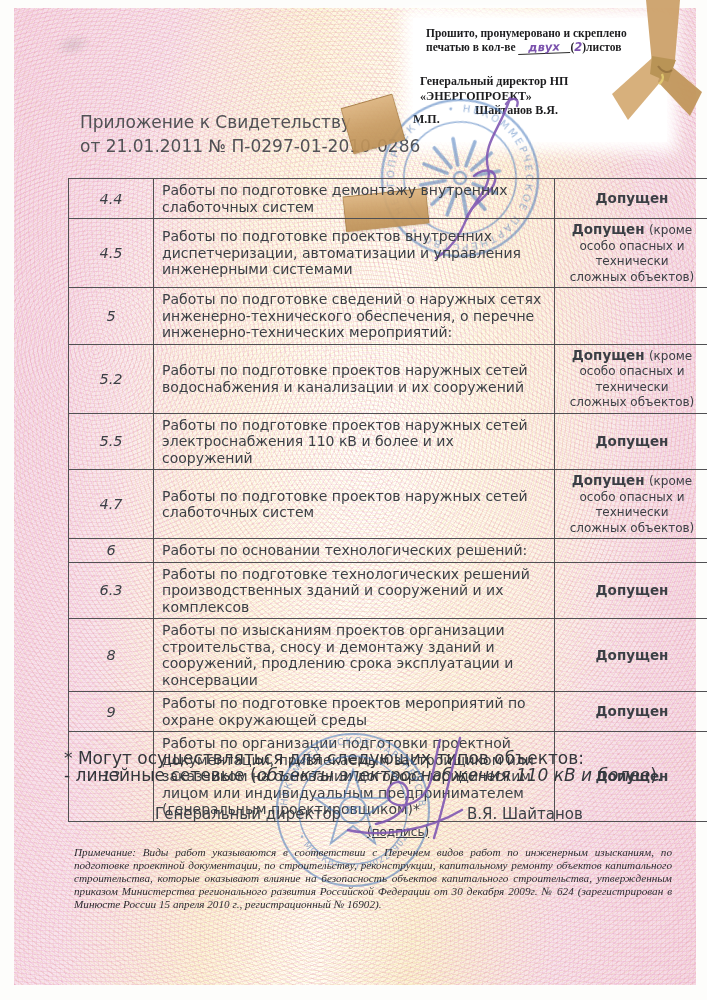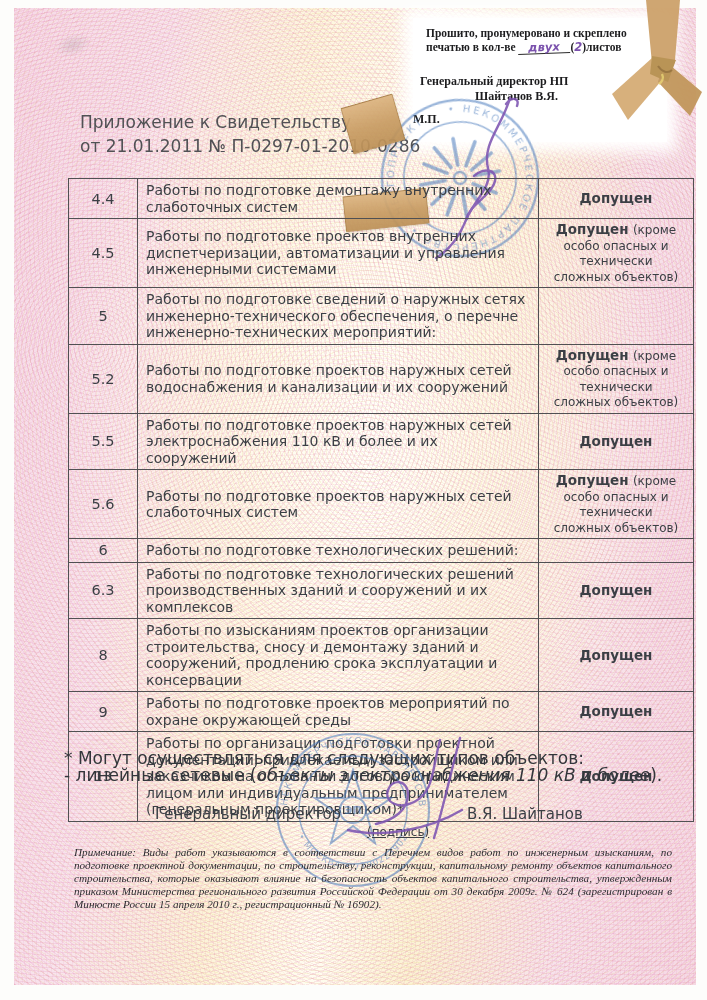--- a/index.html
+++ b/index.html
@@ -28,21 +28,21 @@
              line-height:14.5px;color:#1d1d1f;}
   .dir-name{margin-left:55px;}
   .mp{position:absolute;left:399px;top:104px;font-family:"Liberation Serif",serif;
       font-weight:bold;font-size:12px;color:#1d1d1f;}
   
   .title{position:absolute;left:66px;top:102px;font-size:17px;line-height:24px;color:#515155;}
   
   table.works{position:absolute;left:54px;top:170px;width:576px;border-collapse:collapse;
               table-layout:fixed;}
   table.works td{border:1.6px solid #505053;color:#3b3f45;vertical-align:middle;}
-  td.cell-num{width:60px;text-align:center;font-size:14.5px;padding:2px 4px;}
+  td.cell-num{width:60px;text-align:center;font-size:14.5px;padding:2px 12px;font-style:italic;}
   td.cell-desc{width:384px;font-size:14px;line-height:16.5px;padding:3px 8px;}
   td.cell-status{width:126px;text-align:center;font-size:13.5px;line-height:14.5px;padding:3px 14px;}
   td.cell-status b{font-weight:bold;}
   .status-note{font-size:12px;font-weight:normal;}
   
   .footnote{position:absolute;left:50px;top:742px;font-size:17px;line-height:16.5px;color:#33363b;}
   .sig-row{position:absolute;left:141px;top:797px;width:500px;font-size:15px;color:#3b3f45;}
   .sig-role{position:absolute;left:0;top:0;}
   .sig-line{position:absolute;left:187px;top:16px;width:128px;border-bottom:1.2px solid #555;}
   .sig-caption{position:absolute;left:212px;top:20px;font-size:12px;color:#3b3f45;text-decoration:underline;}
@@ -75,20 +75,21 @@
     <div class="bind-note">
       <div>Прошито, пронумеровано и скреплено</div>
       <div>
         <span>печатью в кол-ве</span>
         <span class="blank-line"><span class="hand">двух</span></span><span>(</span><span class="hand">2</span><span>)</span><span>листов</span>
       </div>
     </div>
 
     <div class="dir-block">
       <div>Генеральный  директор НП</div>
+      <div>«ЭНЕРГОПРОЕКТ»</div>
       <div class="dir-name">Шайтанов В.Я.</div>
     </div>
     <div class="mp">М.П.</div>
 
     <div class="title">
       <div>Приложение к Свидетельству</div>
       <div>от 21.01.2011  № П-0297-01-2010-0286</div>
     </div>
 
     <svg class="stamp" style="left:356px;top:80px;transform:rotate(-10deg);" width="180" height="180" viewBox="0 0 180 180">
@@ -147,27 +148,27 @@
             <td class="cell-num">5.2</td>
             <td class="cell-desc">Работы по подготовке проектов наружных сетей водоснабжения и канализации и их сооружений</td>
             <td class="cell-status"><b>Допущен</b> <span class="status-note">(кроме особо опасных и технически сложных объектов)</span></td>
           </tr>
           <tr>
             <td class="cell-num">5.5</td>
             <td class="cell-desc">Работы по подготовке проектов наружных сетей электроснабжения 110 кВ и более и их сооружений</td>
             <td class="cell-status"><b>Допущен</b></td>
           </tr>
           <tr>
-            <td class="cell-num">5.6</td>
+            <td class="cell-num">4.7</td>
             <td class="cell-desc">Работы по подготовке проектов наружных сетей слаботочных систем</td>
             <td class="cell-status"><b>Допущен</b> <span class="status-note">(кроме особо опасных и технически сложных объектов)</span></td>
           </tr>
           <tr>
             <td class="cell-num">6</td>
-            <td class="cell-desc">Работы по подготовке технологических решений:</td>
+            <td class="cell-desc">Работы по основании технологических решений:</td>
             <td class="cell-status"></td>
           </tr>
           <tr>
             <td class="cell-num">6.3</td>
             <td class="cell-desc">Работы по подготовке технологических решений производственных зданий и сооружений и их комплексов</td>
             <td class="cell-status"><b>Допущен</b></td>
           </tr>
           <tr>
             <td class="cell-num">8</td>
             <td class="cell-desc">Работы по изысканиям проектов организации строительства, сносу и демонтажу зданий и сооружений, продлению срока эксплуатации и консервации</td>

